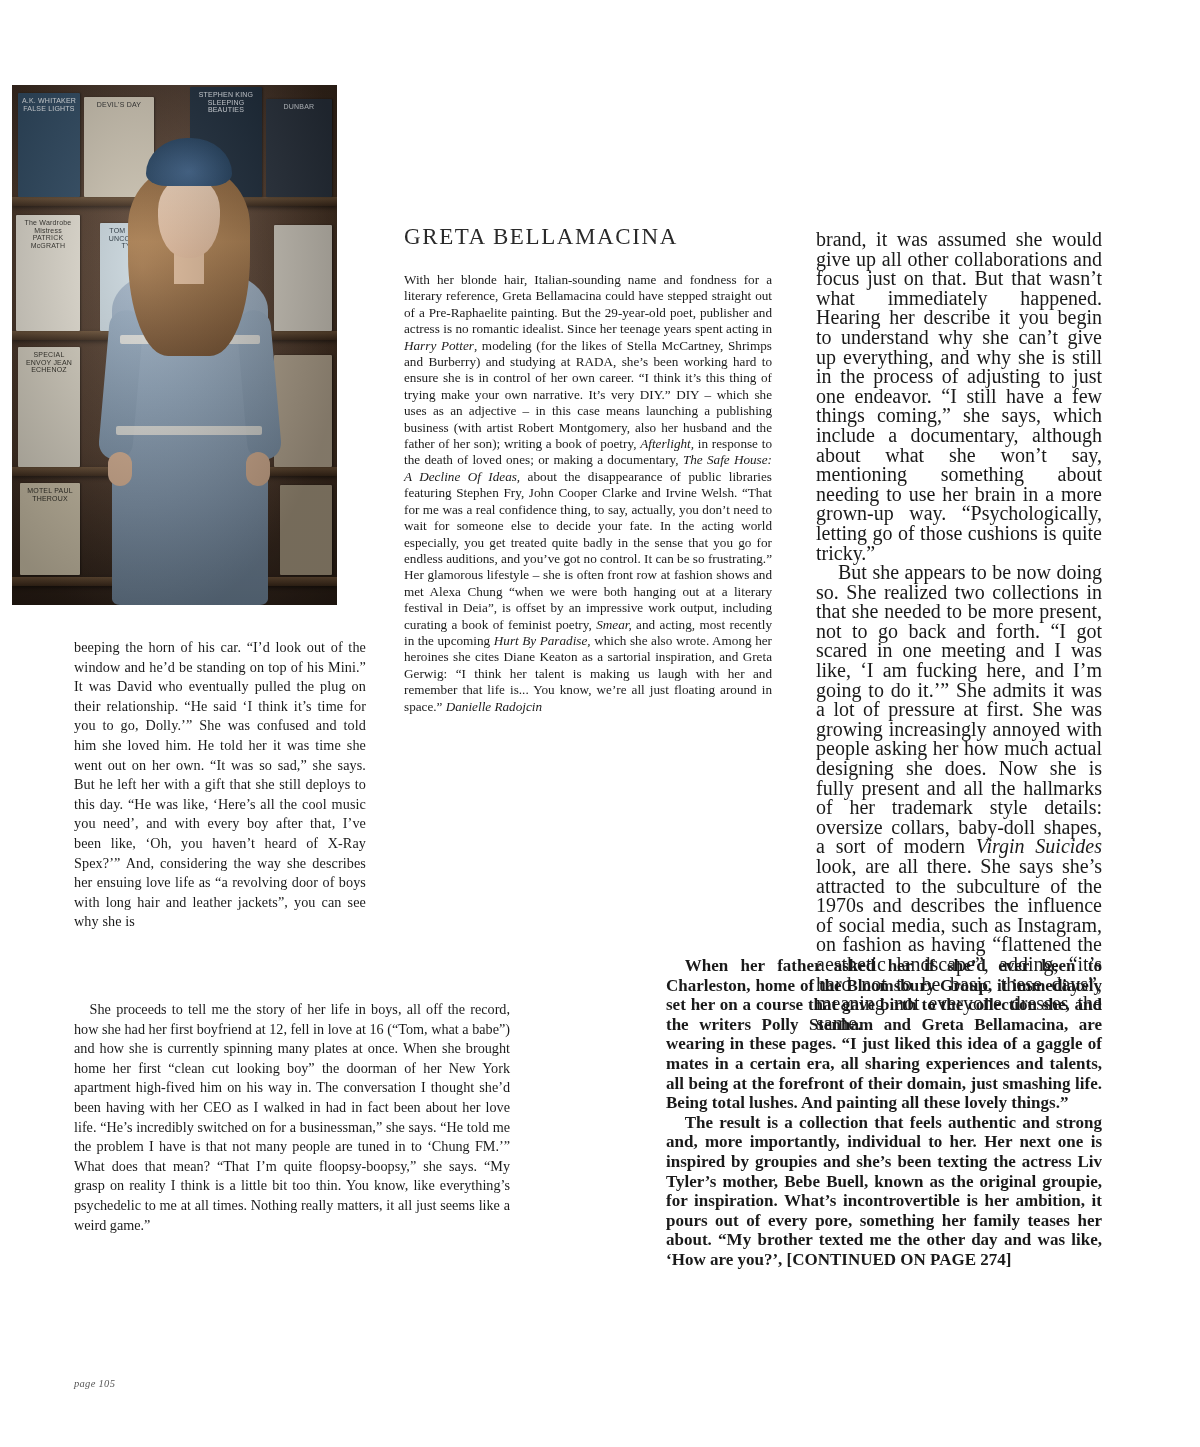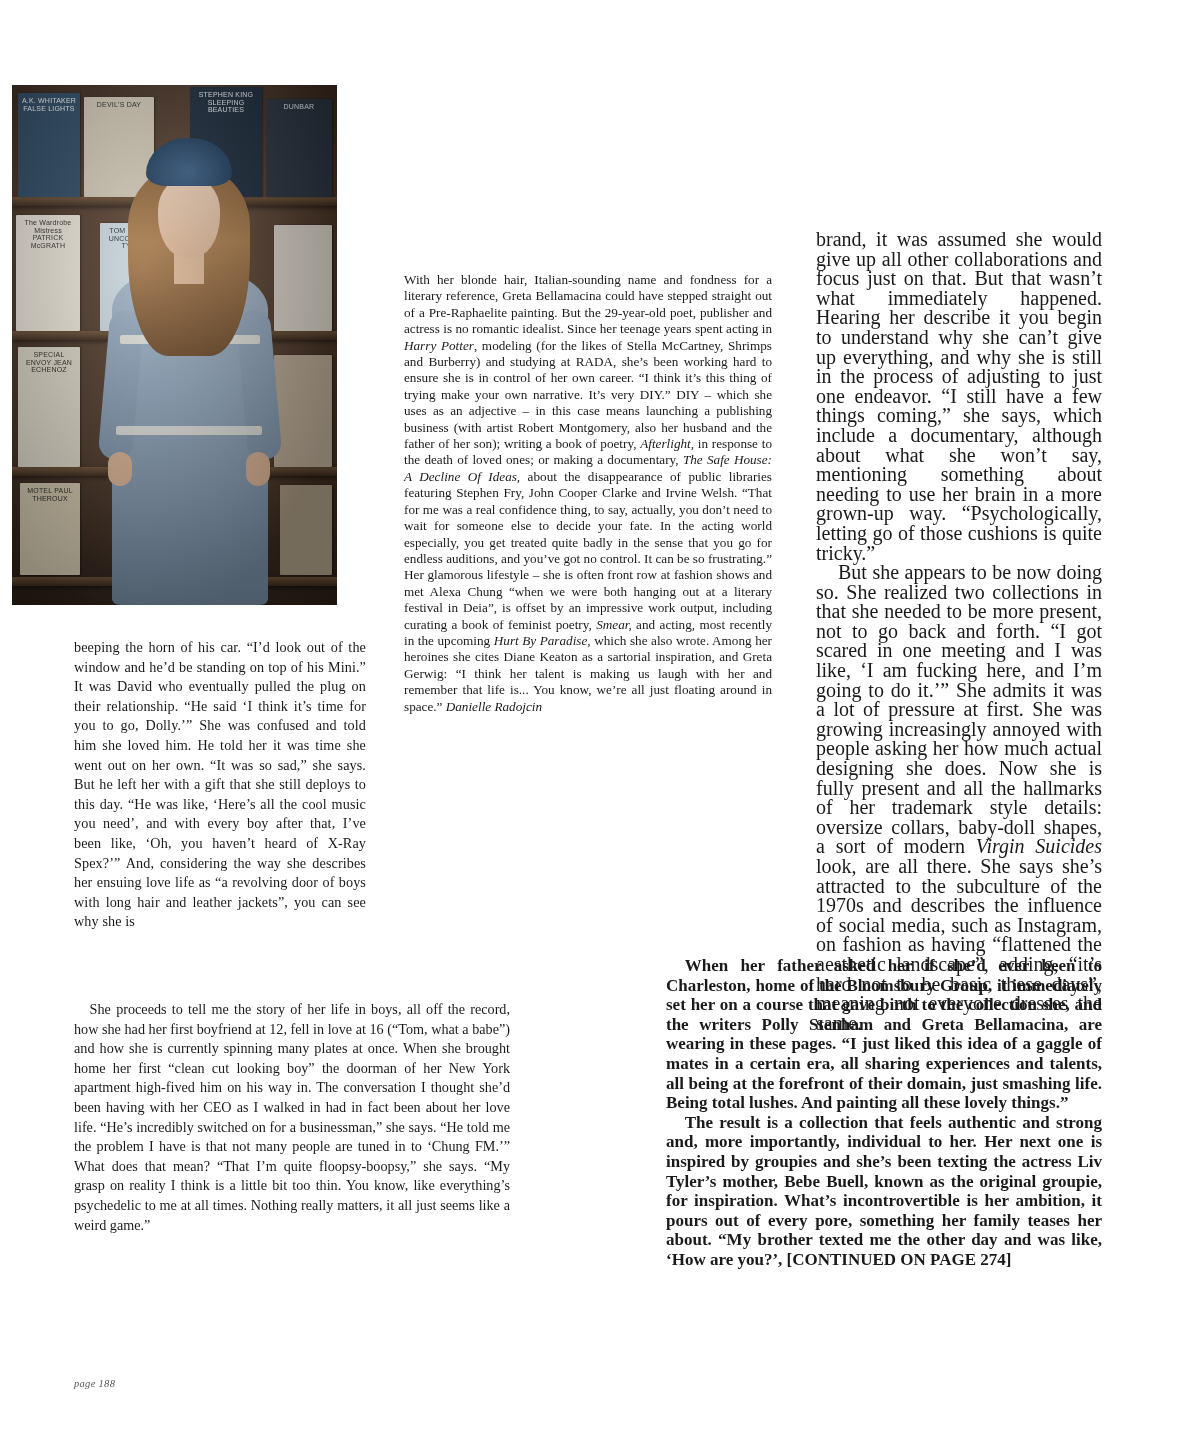--- a/index.html
+++ b/index.html
@@ -283,20 +283,21 @@
       <div class="lace l3"></div>
       <div class="hair"></div>
       <div class="neck"></div>
       <div class="face"></div>
       <div class="hat"></div>
     </div>
 
     <div class="photo-shadow"></div>
   </div>
 
+  <div class="headline">GRETA BELLAMACINA</div>
 
   <div class="col" id="col-mid">
     <p class="first">With her blonde hair, Italian-sounding name and fondness for a literary reference, Greta Bellamacina could have stepped straight out of a Pre-Raphaelite painting. But the 29-year-old poet, publisher and actress is no romantic idealist. Since her teenage years spent acting in <em>Harry Potter</em>, modeling (for the likes of Stella McCartney, Shrimps and Burberry) and studying at RADA, she’s been working hard to ensure she is in control of her own career. “I think it’s this thing of trying make your own narrative. It’s very DIY.” DIY – which she uses as an adjective – in this case means launching a publishing business (with artist Robert Montgomery, also her husband and the father of her son); writing a book of poetry, <em>Afterlight,</em> in response to the death of loved ones; or making a documentary, <em>The Safe House: A Decline Of Ideas,</em> about the disappearance of public libraries featuring Stephen Fry, John Cooper Clarke and Irvine Welsh. “That for me was a real confidence thing, to say, actually, you don’t need to wait for someone else to decide your fate. In the acting world especially, you get treated quite badly in the sense that you go for endless auditions, and you’ve got no control. It can be so frustrating.” Her glamorous lifestyle – she is often front row at fashion shows and met Alexa Chung “when we were both hanging out at a literary festival in Deia”, is offset by an impressive work output, including curating a book of feminist poetry, <em>Smear,</em> and acting, most recently in the upcoming <em>Hurt By Paradise,</em> which she also wrote. Among her heroines she cites Diane Keaton as a sartorial inspiration, and Greta Gerwig: “I think her talent is making us laugh with her and remember that life is... You know, we’re all just floating around in space.” <em class="byline">Danielle Radojcin</em></p>
   </div>
 
   <div class="col" id="col-left-a">
     <p class="first">beeping the horn of his car. “I’d look out of the window and he’d be standing on top of his Mini.” It was David who eventually pulled the plug on their relationship. “He said ‘I think it’s time for you to go, Dolly.’” She was confused and told him she loved him. He told her it was time she went out on her own. “It was so sad,” she says. But he left her with a gift that she still deploys to this day. “He was like, ‘Here’s all the cool music you need’, and with every boy after that, I’ve been like, ‘Oh, you haven’t heard of X-Ray Spex?’” And, considering the way she describes her ensuing love life as “a revolving door of boys with long hair and leather jackets”, you can see why she is</p>
   </div>
 
   <div class="col" id="col-left-b">
@@ -306,15 +307,15 @@
   <div class="col" id="col-right-a">
     <p class="first">brand, it was assumed she would give up all other collaborations and focus just on that. But that wasn’t what immediately happened. Hearing her describe it you begin to understand why she can’t give up everything, and why she is still in the process of adjusting to just one endeavor. “I still have a few things coming,” she says, which include a documentary, although about what she won’t say, mentioning something about needing to use her brain in a more grown-up way. “Psychologically, letting go of those cushions is quite tricky.”</p>
     <p>But she appears to be now doing so. She realized two collections in that she needed to be more present, not to go back and forth. “I got scared in one meeting and I was like, ‘I am fucking here, and I’m going to do it.’” She admits it was a lot of pressure at first. She was growing increasingly annoyed with people asking her how much actual designing she does. Now she is fully present and all the hallmarks of her trademark style details: oversize collars, baby-doll shapes, a sort of modern <em>Virgin Suicides</em> look, are all there. She says she’s attracted to the subculture of the 1970s and describes the influence of social media, such as Instagram, on fashion as having “flattened the aesthetic landscape”, adding, “it’s hard not to be basic these days”, meaning not everyone dresses the same.</p>
   </div>
 
   <div class="col" id="col-right-b">
     <p>When her father asked her if she’d ever been to Charleston, home of the Bloomsbury Group, it immediately set her on a course that gave birth to the collection she, and the writers Polly Stenham and Greta Bellamacina, are wearing in these pages. “I just liked this idea of a gaggle of mates in a certain era, all sharing experiences and talents, all being at the forefront of their domain, just smashing life. Being total lushes. And painting all these lovely things.”</p>
     <p>The result is a collection that feels authentic and strong and, more importantly, individual to her. Her next one is inspired by groupies and she’s been texting the actress Liv Tyler’s mother, Bebe Buell, known as the original groupie, for inspiration. What’s incontrovertible is her ambition, it pours out of every pore, something her family teases her about. “My brother texted me the other day and was like, ‘How are you?’, [CONTINUED ON PAGE 274]</p>
   </div>
 
-  <div class="folio">page 188</div>
+  <div class="folio">page 105</div>
 
 </div>
 
 </body></html>

